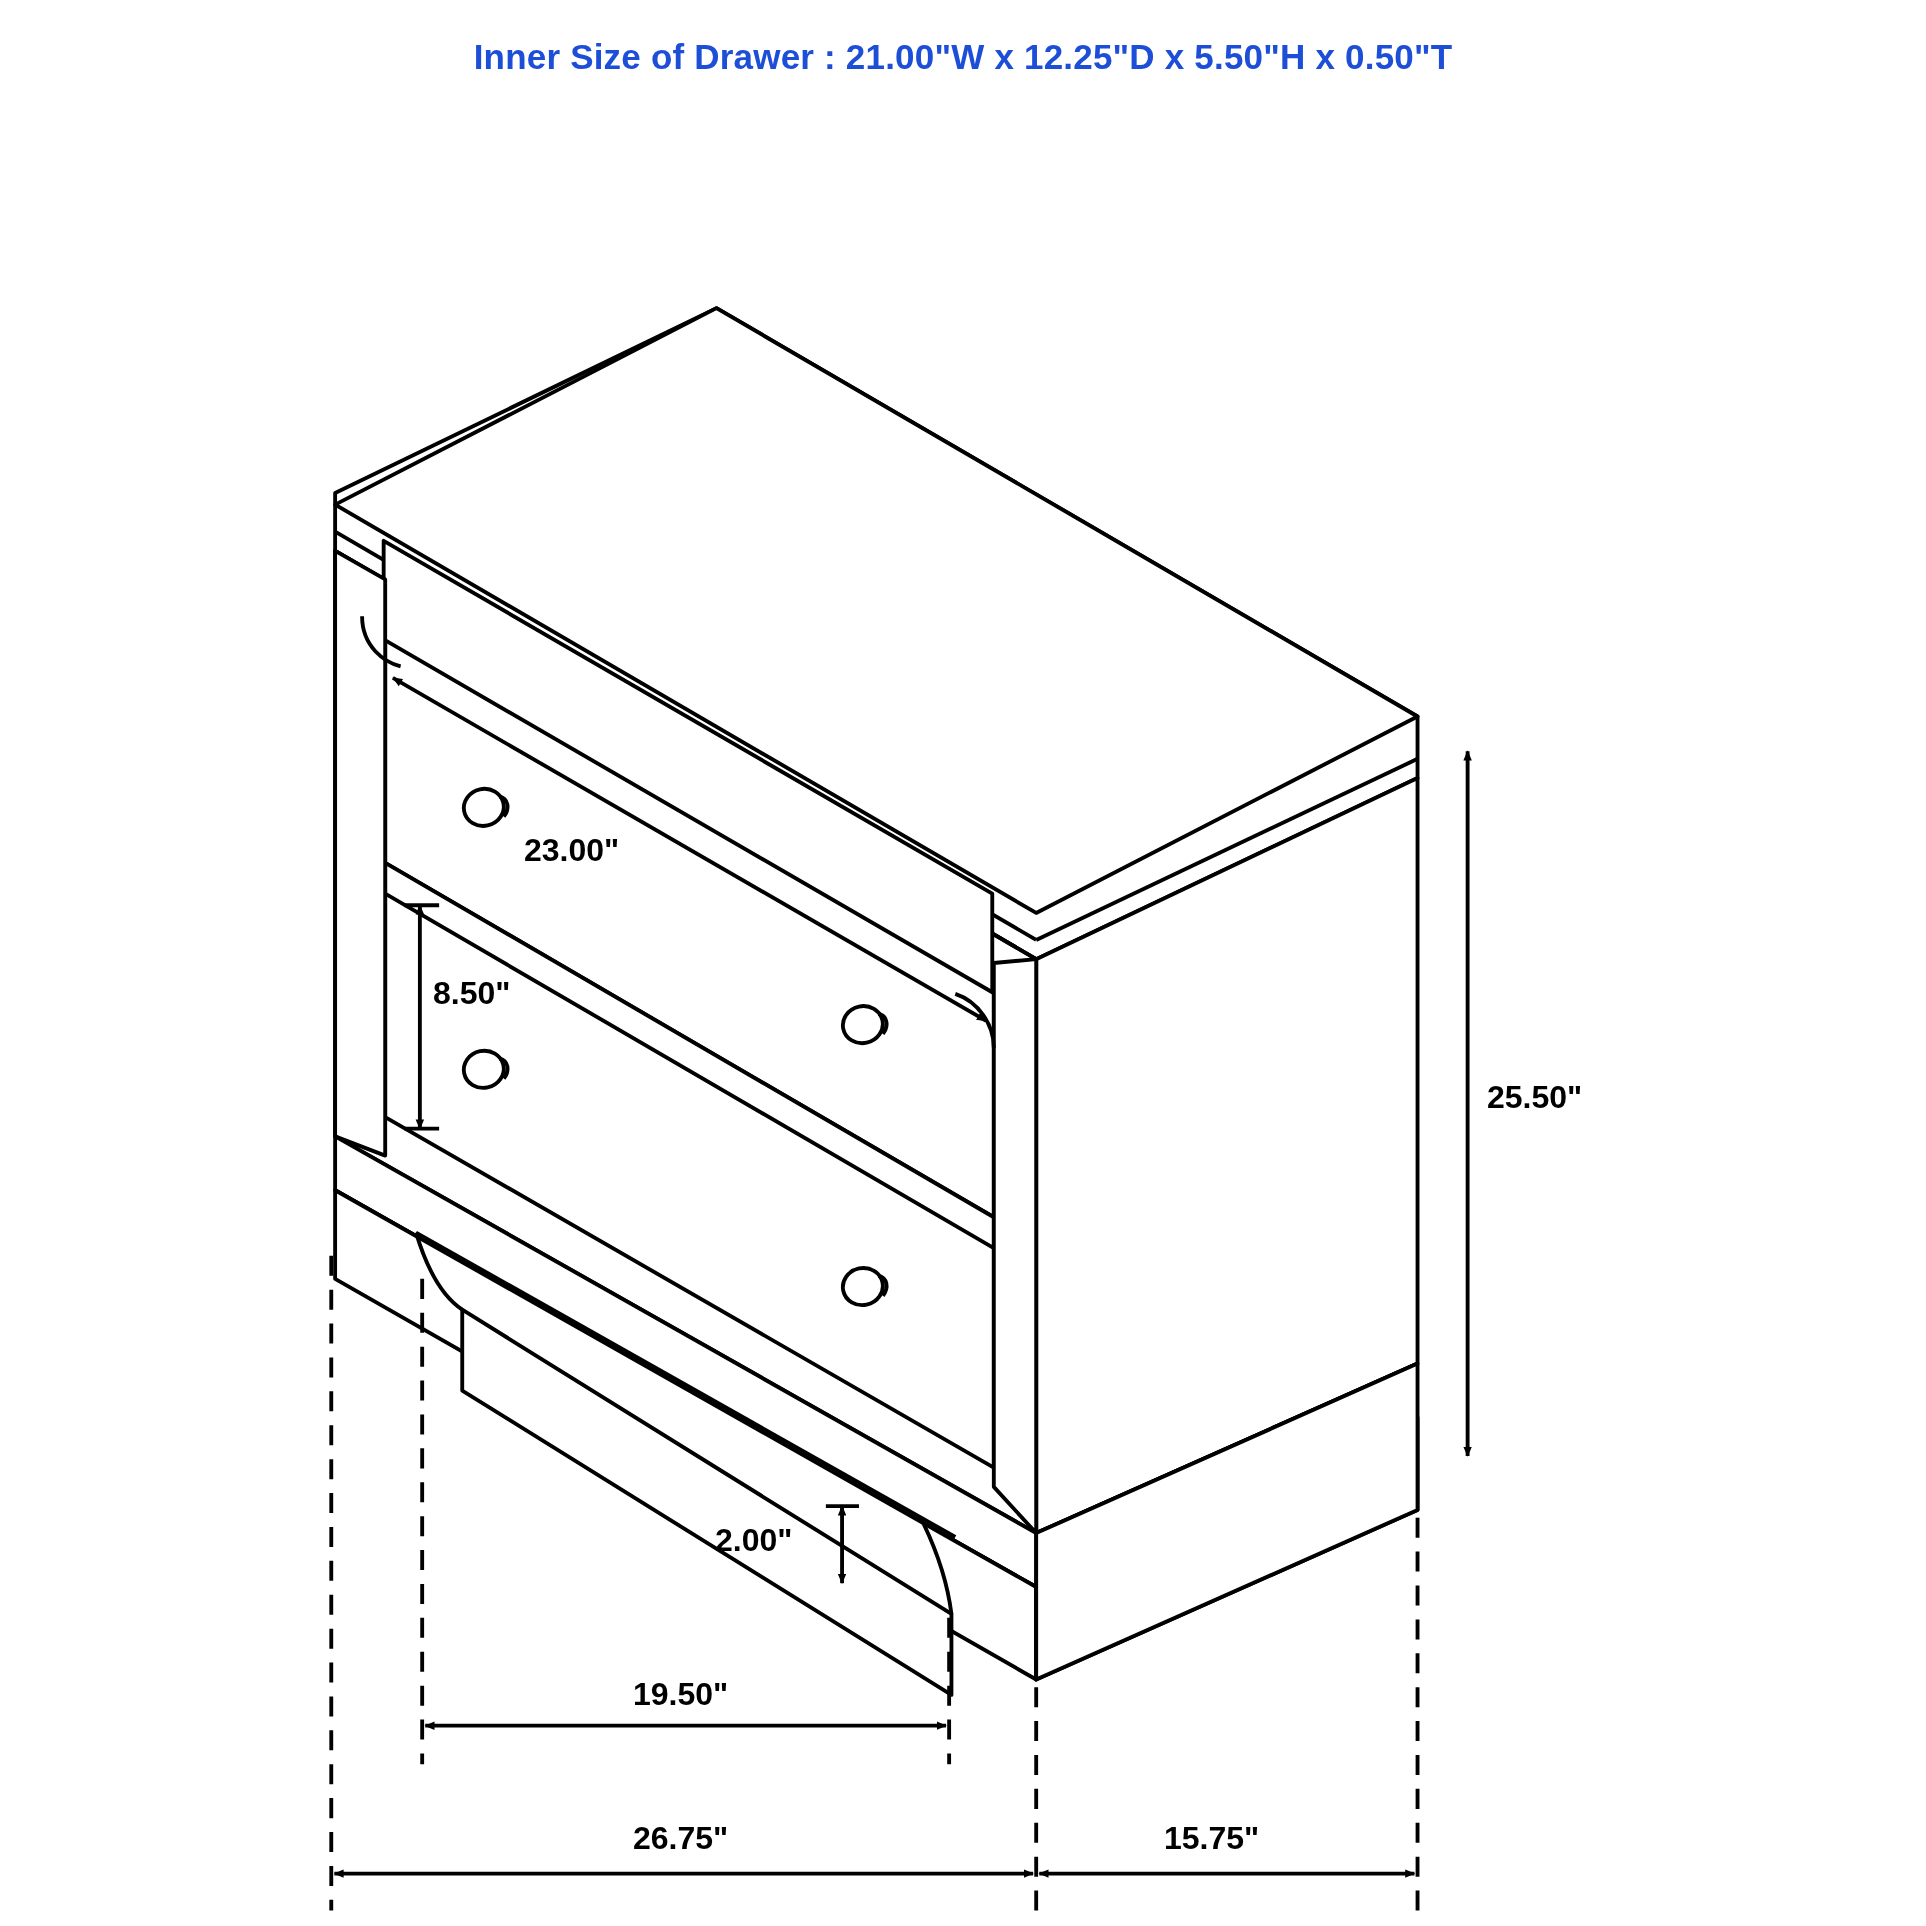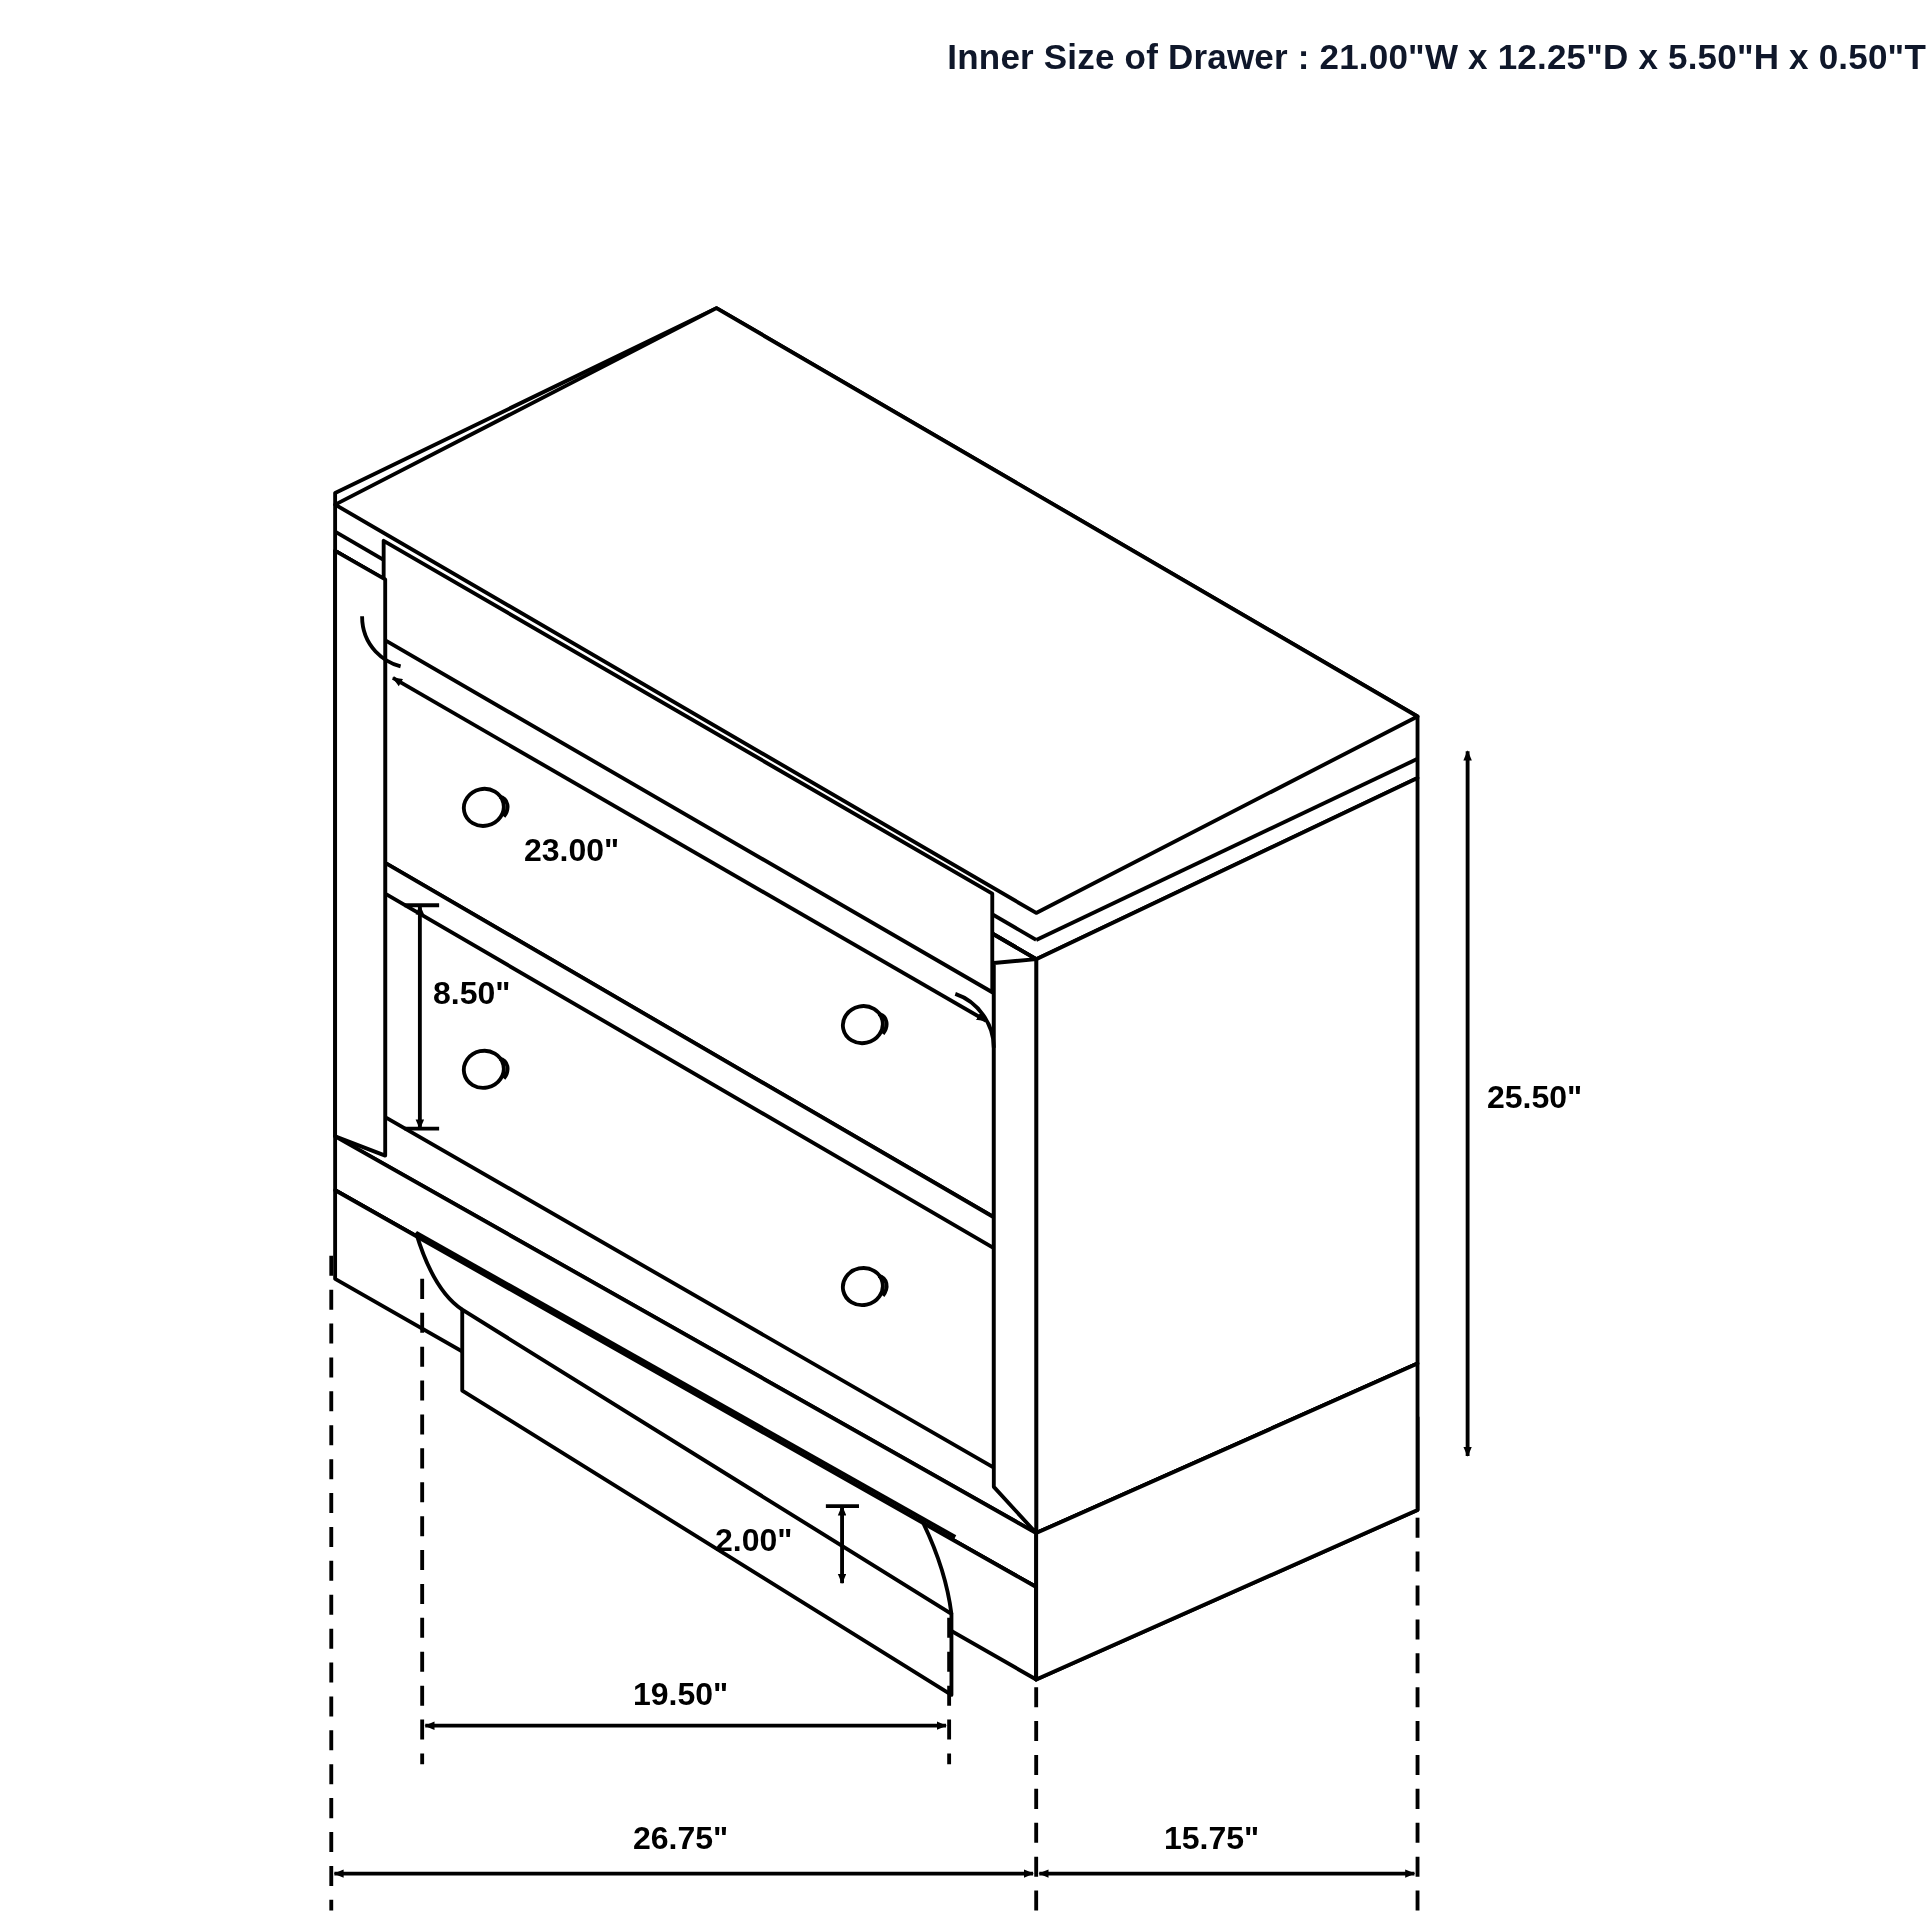--- a/index.html
+++ b/index.html
@@ -19,24 +19,24 @@
     left: 0;
     top: 0;
     width: 1926px;
     height: 1926px;
   }
   #title {
     position: absolute;
     left: 0;
     top: 37px;
     width: 1926px;
-    text-align: right;
+    text-align: center;
     font-size: 35px;
     font-weight: bold;
-    color: #0f172a;
+    color: #1d4ed8;
     letter-spacing: 0.2px;
   }
   svg#drawing {
     position: absolute;
     left: 0;
     top: 0;
     width: 1926px;
     height: 1926px;
   }
   .dimlabel {

